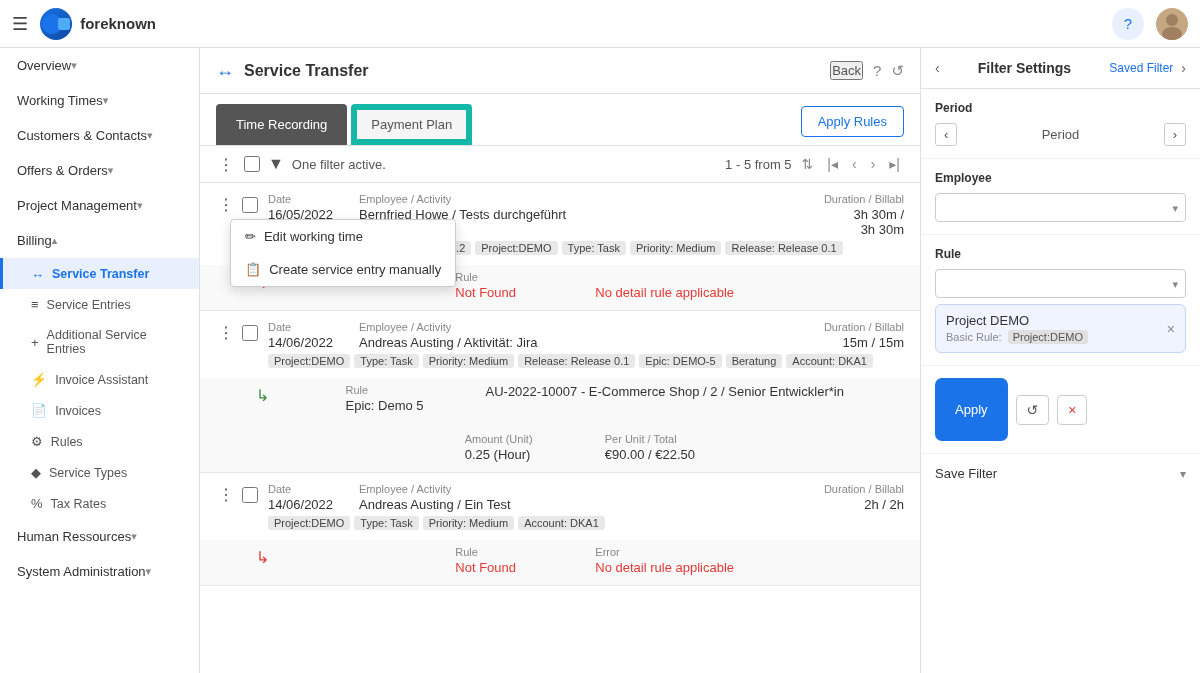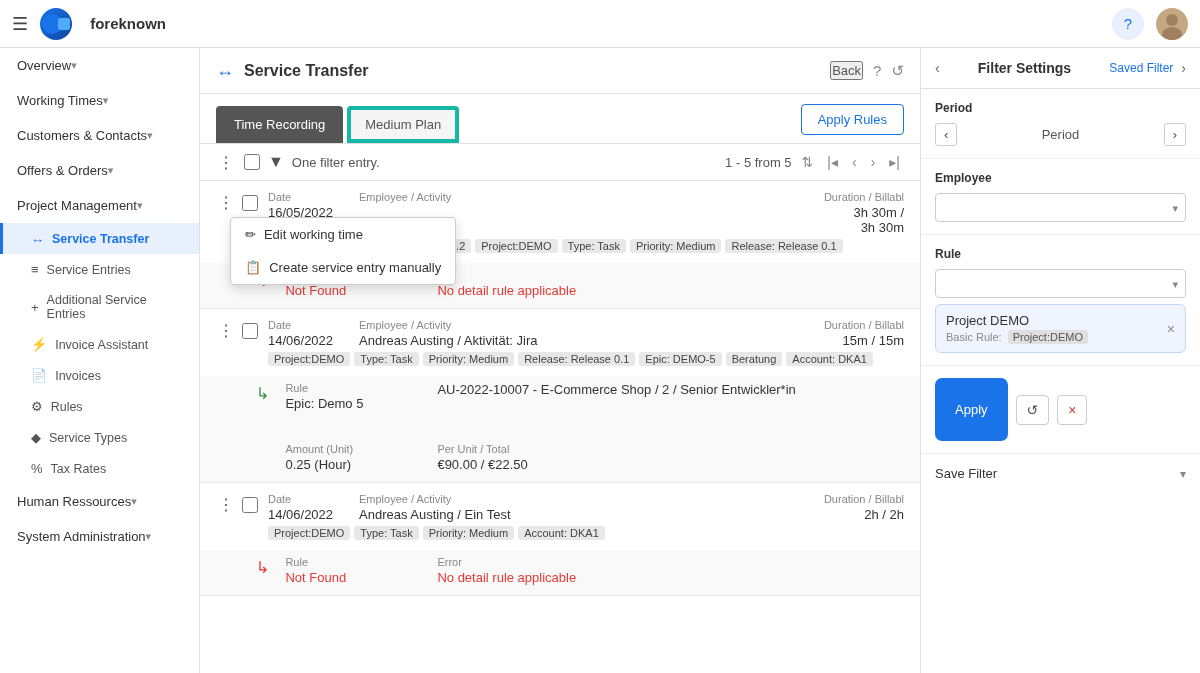--- a/index.html
+++ b/index.html
@@ -10,21 +10,21 @@
       height: 48px;
       background: #fff;
       border-bottom: 1px solid #ddd;
       display: flex;
       align-items: center;
       padding: 0 12px;
       gap: 12px;
       flex-shrink: 0;
     }
     .topbar-menu-icon { font-size: 18px; cursor: pointer; color: #444; }
-    .topbar-logo { display: flex; align-items: center; gap: 18px; font-weight: bold; font-size: 15px; color: #333; }
+    .topbar-logo { display: flex; align-items: center; gap: 8px; font-weight: bold; font-size: 15px; color: #333; }
     .logo-icon { width: 32px; height: 32px; background: linear-gradient(135deg, #1a73e8, #0d47a1); border-radius: 50%; display: flex; align-items: center; justify-content: center; color: #fff; font-size: 13px; font-weight: bold; }
     .topbar-right { margin-left: auto; display: flex; align-items: center; gap: 12px; }
     .topbar-icon-btn { width: 32px; height: 32px; border-radius: 50%; background: #e8f0fe; display: flex; align-items: center; justify-content: center; cursor: pointer; color: #1a73e8; font-size: 15px; border: none; }
     .avatar { width: 32px; height: 32px; border-radius: 50%; background: #c5a882; display: flex; align-items: center; justify-content: center; color: #fff; font-size: 13px; cursor: pointer; overflow: hidden; }
 
     
     .main-layout { display: flex; flex: 1; overflow: hidden; }
 
     
     .sidebar {
@@ -95,21 +95,21 @@
       background: #fff;
       padding: 10px 16px 0;
       border-bottom: 1px solid #e0e0e0;
       display: flex;
       align-items: flex-end;
       gap: 4px;
       flex-shrink: 0;
     }
     .tab-btn {
       padding: 7px 14px;
-      border: 4px solid #14b8a6;
+      border: 6px solid #14b8a6;
       background: #f5f5f5;
       cursor: pointer;
       font-size: 13px;
       color: #555;
       border-radius: 4px 4px 0 0;
     }
     .tab-btn.active { background: #555; color: #fff; border-color: #555; }
     .tab-bar-right { margin-left: auto; padding-bottom: 8px; }
     .apply-rules-btn {
       background: #fff;
@@ -173,21 +173,21 @@
     
     .entry-sub-row {
       display: flex;
       align-items: flex-start;
       padding: 6px 16px 10px 56px;
       gap: 10px;
       background: #f9f9f9;
     }
     .sub-row-arrow { color: #e53935; font-size: 16px; margin-right: 6px; flex-shrink: 0; margin-top: 2px; }
     .sub-row-arrow.green { color: #388e3c; }
-    .sub-row-content { flex: 1; display: flex; gap: 32px; flex-wrap: wrap; }
+    .sub-row-content { flex: 1; display: flex; gap: 20px; flex-wrap: wrap; justify-content: center; }
     .sub-row-col { min-width: 120px; }
     .sub-row-label { font-size: 11px; color: #888; margin-bottom: 2px; }
     .sub-row-value { font-size: 13px; color: #333; }
     .sub-row-value.not-found { color: #e53935; }
     .sub-row-value.no-rule { color: #e53935; }
     .sub-row-value.rule-name { color: #333; }
 
     
     .context-menu {
       position: absolute;
@@ -344,20 +344,24 @@
       <span class="chevron">▾</span>
     </div>
     <div class="sidebar-item section-header">
       <span>Offers &amp; Orders</span>
       <span class="chevron">▾</span>
     </div>
     <div class="sidebar-item section-header">
       <span>Project Management</span>
       <span class="chevron">▾</span>
     </div>
+    <div class="sidebar-item section-header">
+      <span>Billing</span>
+      <span class="chevron">▴</span>
+    </div>
     <div class="sidebar-sub-item active">
       <span class="left-icon">↔</span>
       <span>Service Transfer</span>
     </div>
     <div class="sidebar-sub-item">
       <span class="left-icon">≡</span>
       <span>Service Entries</span>
     </div>
     <div class="sidebar-sub-item">
       <span class="left-icon">+</span>
@@ -401,32 +405,32 @@
         <span class="page-header-title">Service Transfer</span>
         <div class="page-header-right">
           <button class="back-btn">Back</button>
           <button class="header-icon-btn">?</button>
           <button class="header-icon-btn">↺</button>
         </div>
       </div>
 
       <div class="tab-bar">
         <button class="tab-btn active">Time Recording</button>
-        <button class="tab-btn">Medium Plan</button>
+        <button class="tab-btn">Payment Plan</button>
         <div class="tab-bar-right">
           <button class="apply-rules-btn">Apply Rules</button>
         </div>
       </div>
 
       <div class="filter-bar">
         <div class="filter-bar-left">
           <button class="three-dot-btn">⋮</button>
           <input type="checkbox" class="filter-checkbox" style="">
           <span style="color:#555;font-size:16px;cursor:pointer;">▼</span>
-          <span class="filter-active-text">One filter entry.</span>
+          <span class="filter-active-text">One filter active.</span>
         </div>
         <div class="filter-bar-right">
           <span class="pagination-text">1 - 5 from 5</span>
           <button class="pag-btn">⇅</button>
           <button class="pag-btn">|◂</button>
           <button class="pag-btn">‹</button>
           <button class="pag-btn">›</button>
           <button class="pag-btn">▸|</button>
         </div>
       </div>
@@ -451,20 +455,21 @@
               </div>
             </div>
             <div class="entry-info">
               <div class="entry-row-top">
                 <div>
                   <div class="entry-col-label">Date</div>
                   <div class="entry-date">16/05/2022</div>
                 </div>
                 <div style="flex:1;">
                   <div class="entry-col-label">Employee / Activity</div>
+                  <div class="entry-activity">Bernfried Howe / Tests durchgeführt</div>
                 </div>
                 <div style="text-align:right;">
                   <div class="entry-col-label">Duration / Billabl</div>
                   <div class="entry-duration">
                     <span>3h 30m /</span><br>
                     <span>3h 30m</span>
                   </div>
                 </div>
               </div>
               <div class="entry-tags">

